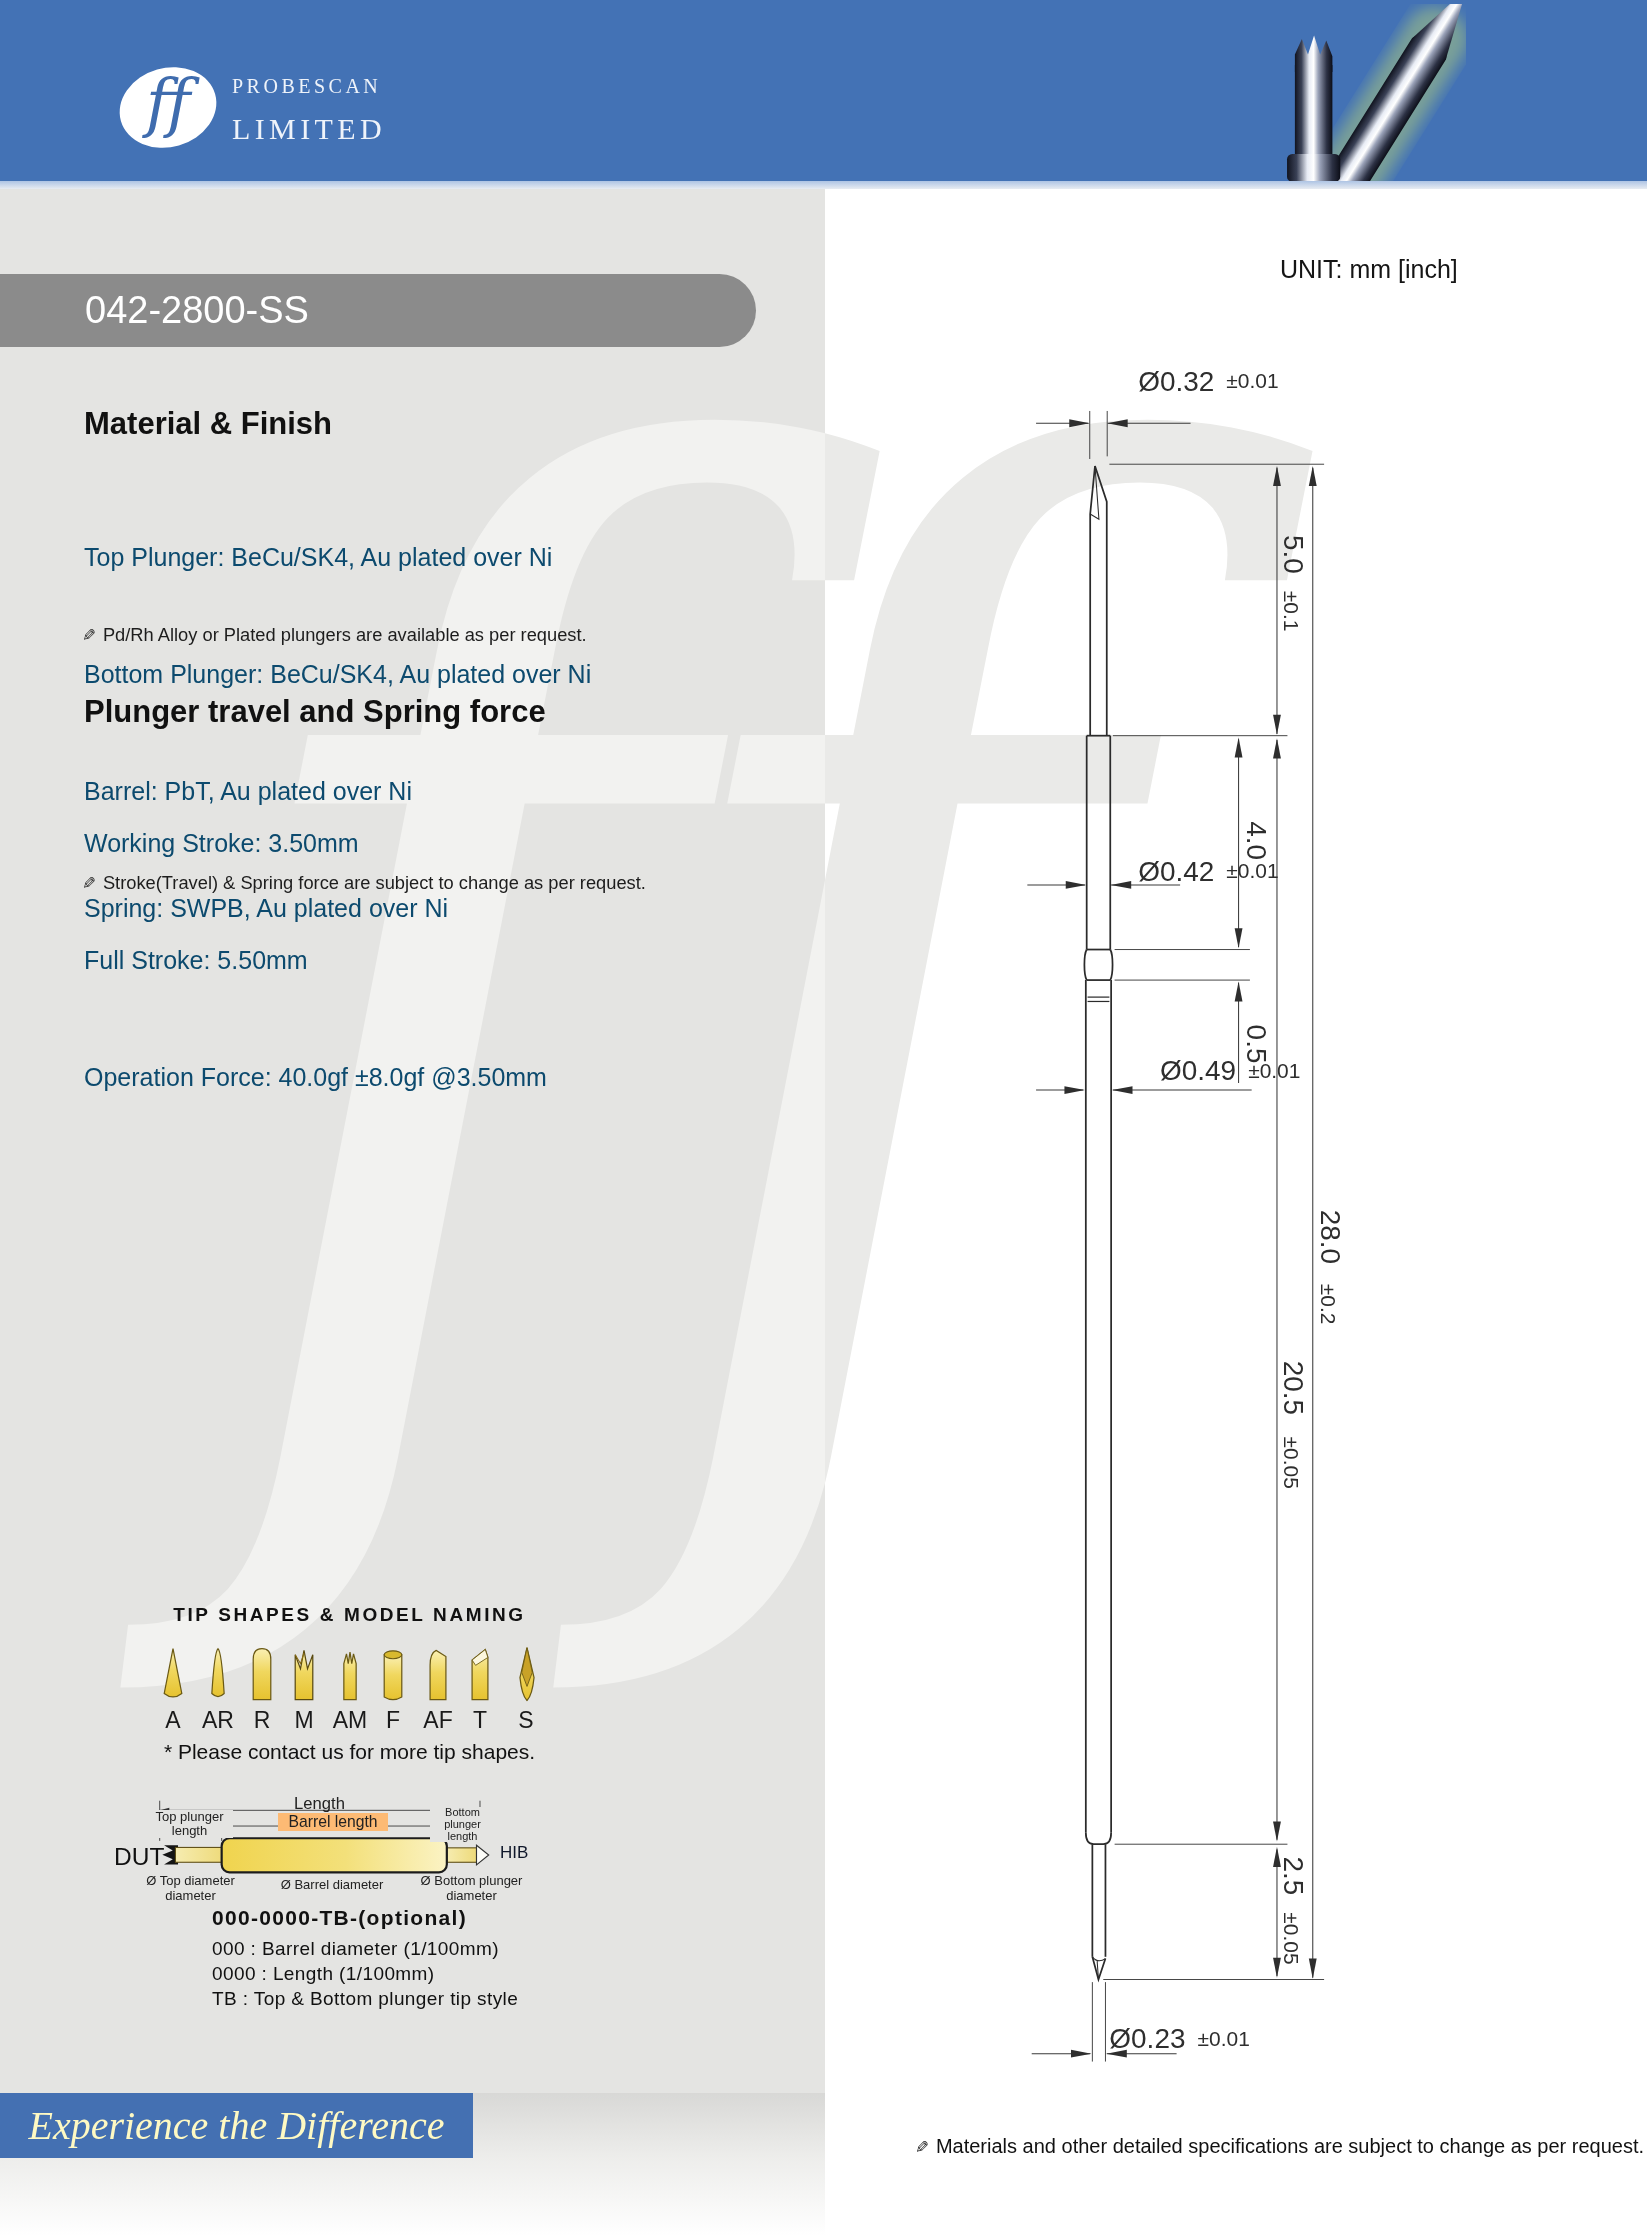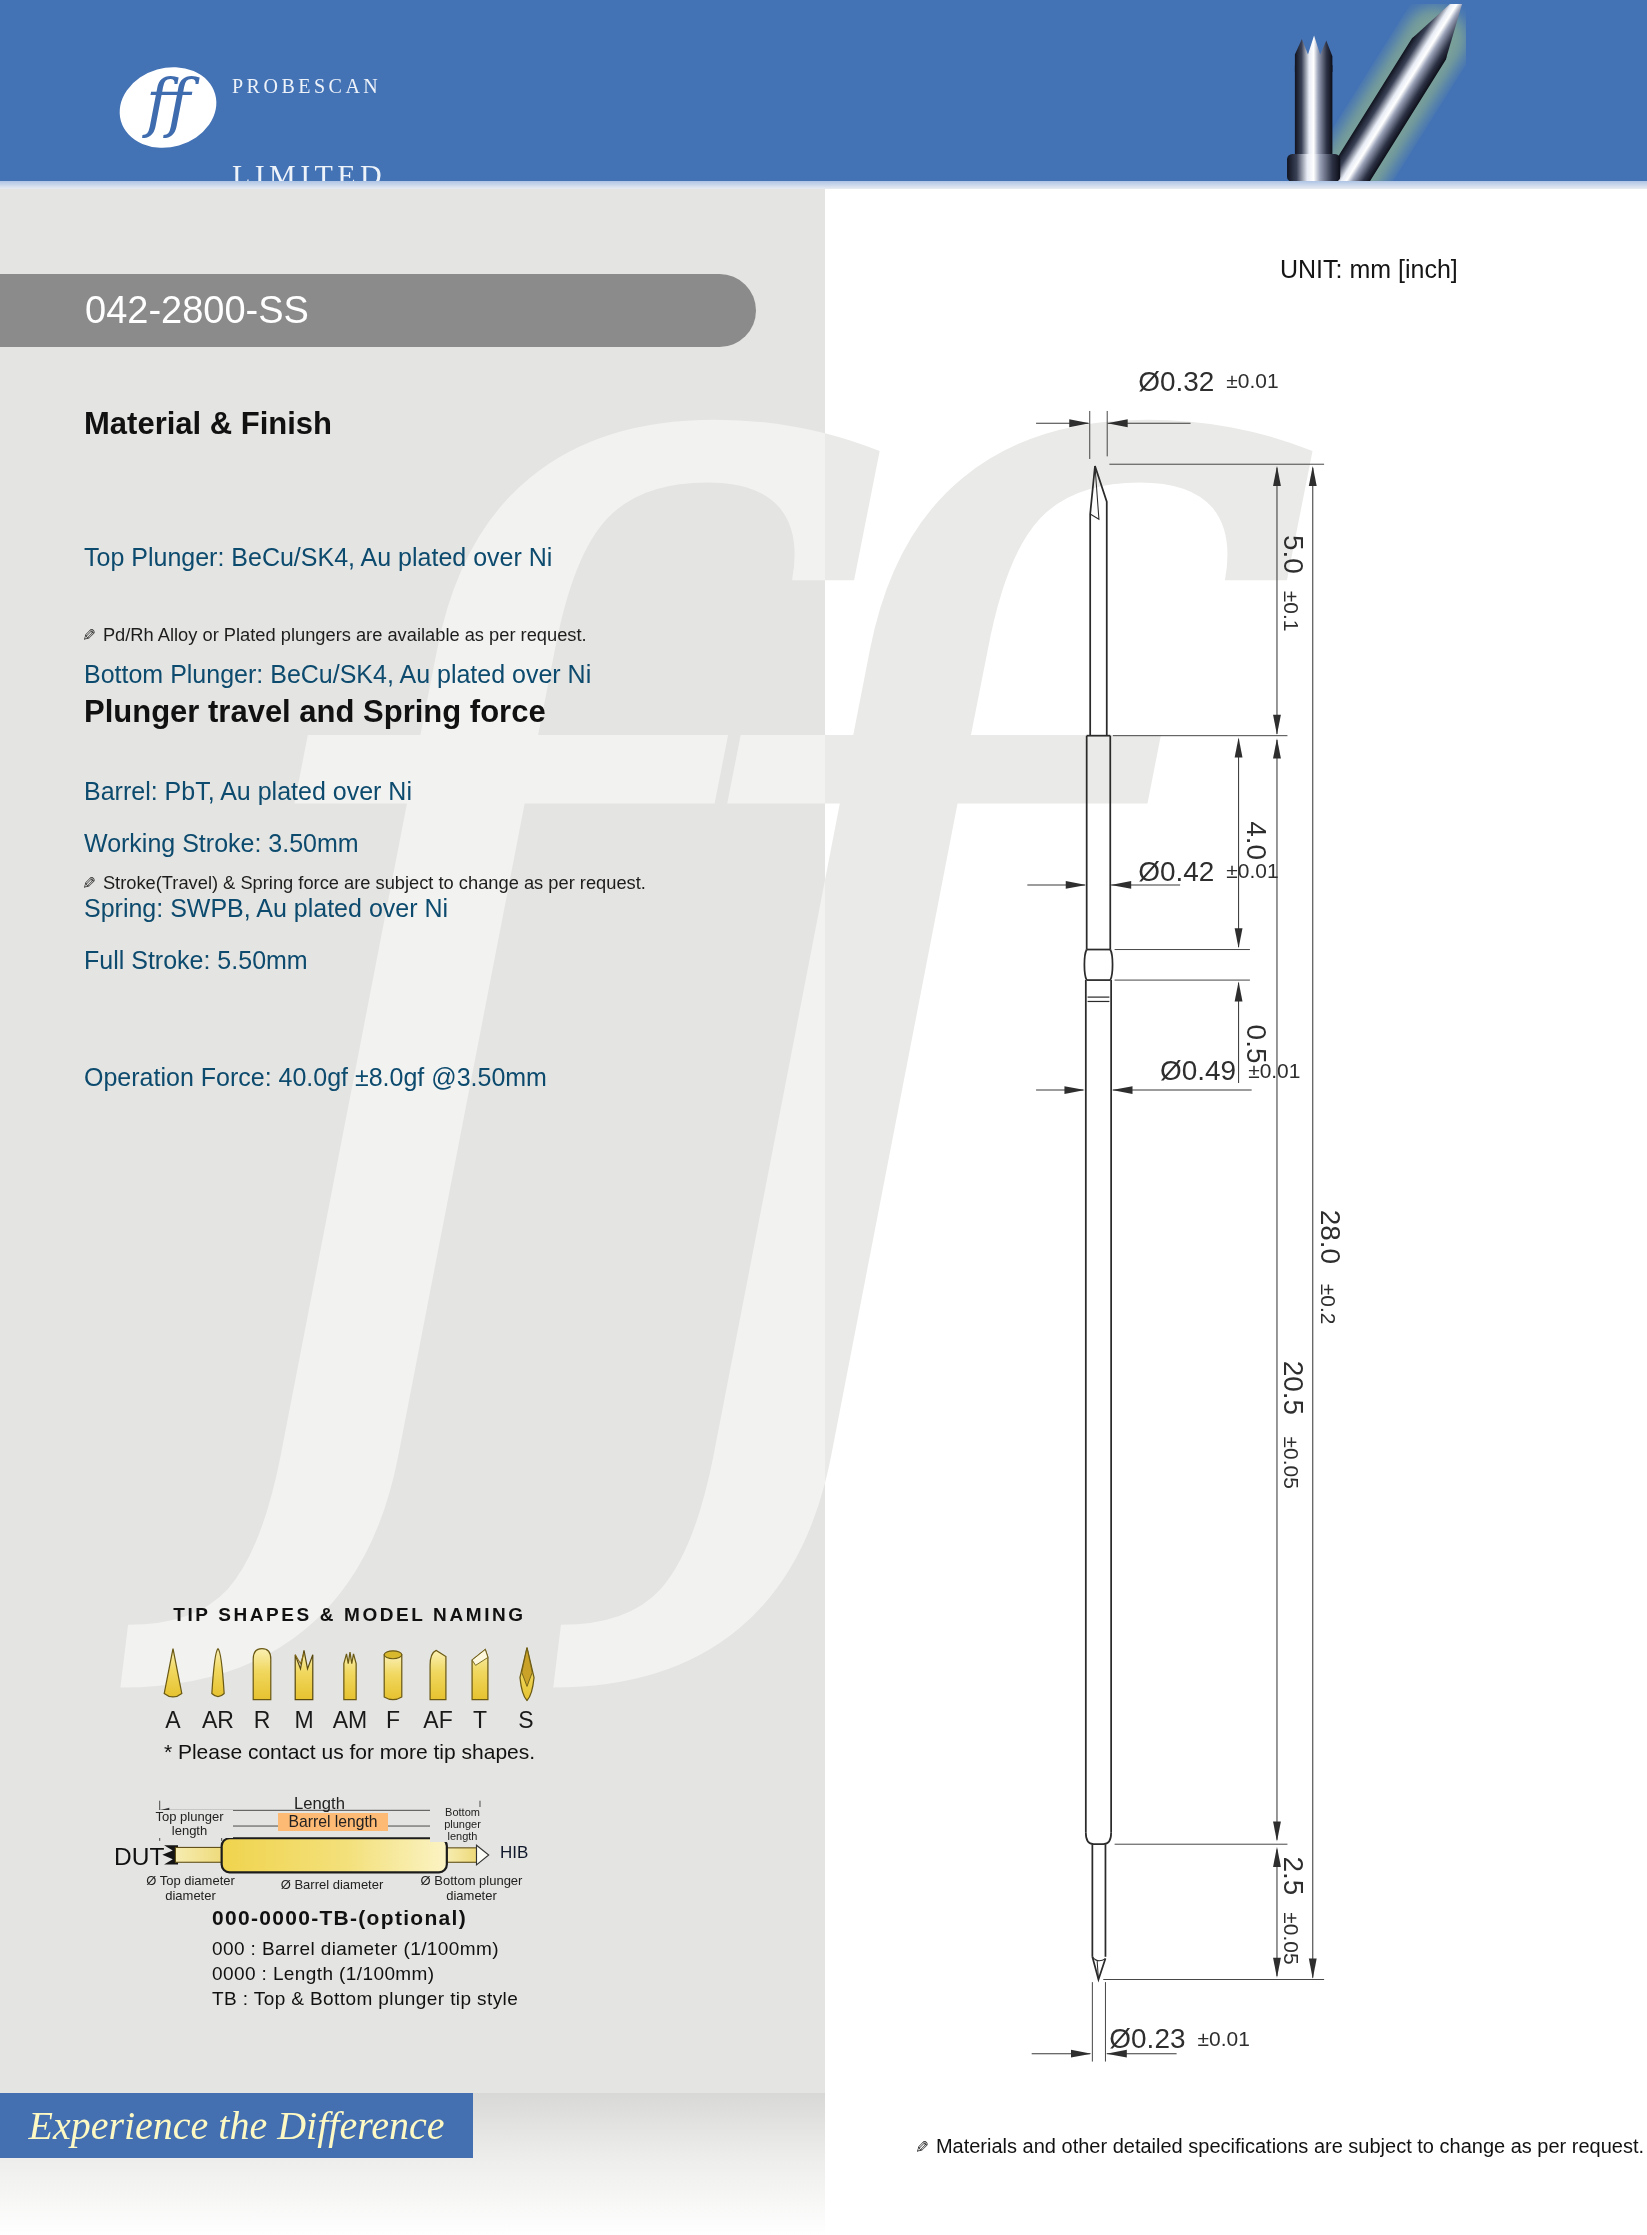--- a/index.html
+++ b/index.html
@@ -10,21 +10,21 @@
   
   #header{left:0;top:0;width:1647px;height:181px;background:#4372b5;}
   #header-strip{left:0;top:181px;width:1647px;height:7.9px;
       background:linear-gradient(180deg,#aec4e4,#e8ecf2);}
   #logo-ellipse{left:119px;top:68px;width:98px;height:79px;background:#ffffff;border-radius:50%;
       transform:rotate(-16deg);display:flex;align-items:center;justify-content:center;}
   #logo-ellipse span{font-family:"DejaVu Serif",serif;font-style:italic;font-size:63px;
       color:#3f6cae;line-height:1;transform:rotate(16deg) translateY(-3.5px);}
   .company{color:#eef3fa;font-family:"Liberation Serif",serif;}
   #company-1{left:232px;top:75px;font-size:20px;letter-spacing:3.5px;}
-  #company-2{left:232px;top:112px;font-size:30px;letter-spacing:4.4px;margin-top:46px;}
+  #company-2{left:232px;top:112px;font-size:30px;letter-spacing:4.4px;}
 
   
   #left-panel{left:0;top:189px;width:825px;height:1904px;background:#e4e4e2;overflow:hidden;}
   .watermark{font-family:"DejaVu Serif",serif;font-style:italic;font-size:1310px;line-height:0.8;
       letter-spacing:-52px;pointer-events:none;white-space:nowrap;}
   #wm-left{left:201px;top:249px;color:#f2f2f0;}
   #right-panel{left:825px;top:189px;width:822px;height:2047px;background:#ffffff;overflow:hidden;}
   #wm-right{left:-624px;top:249px;color:#eaeae8;}
 
   #part-band{left:0;top:85px;width:756px;height:73px;background:#8b8b8b;

